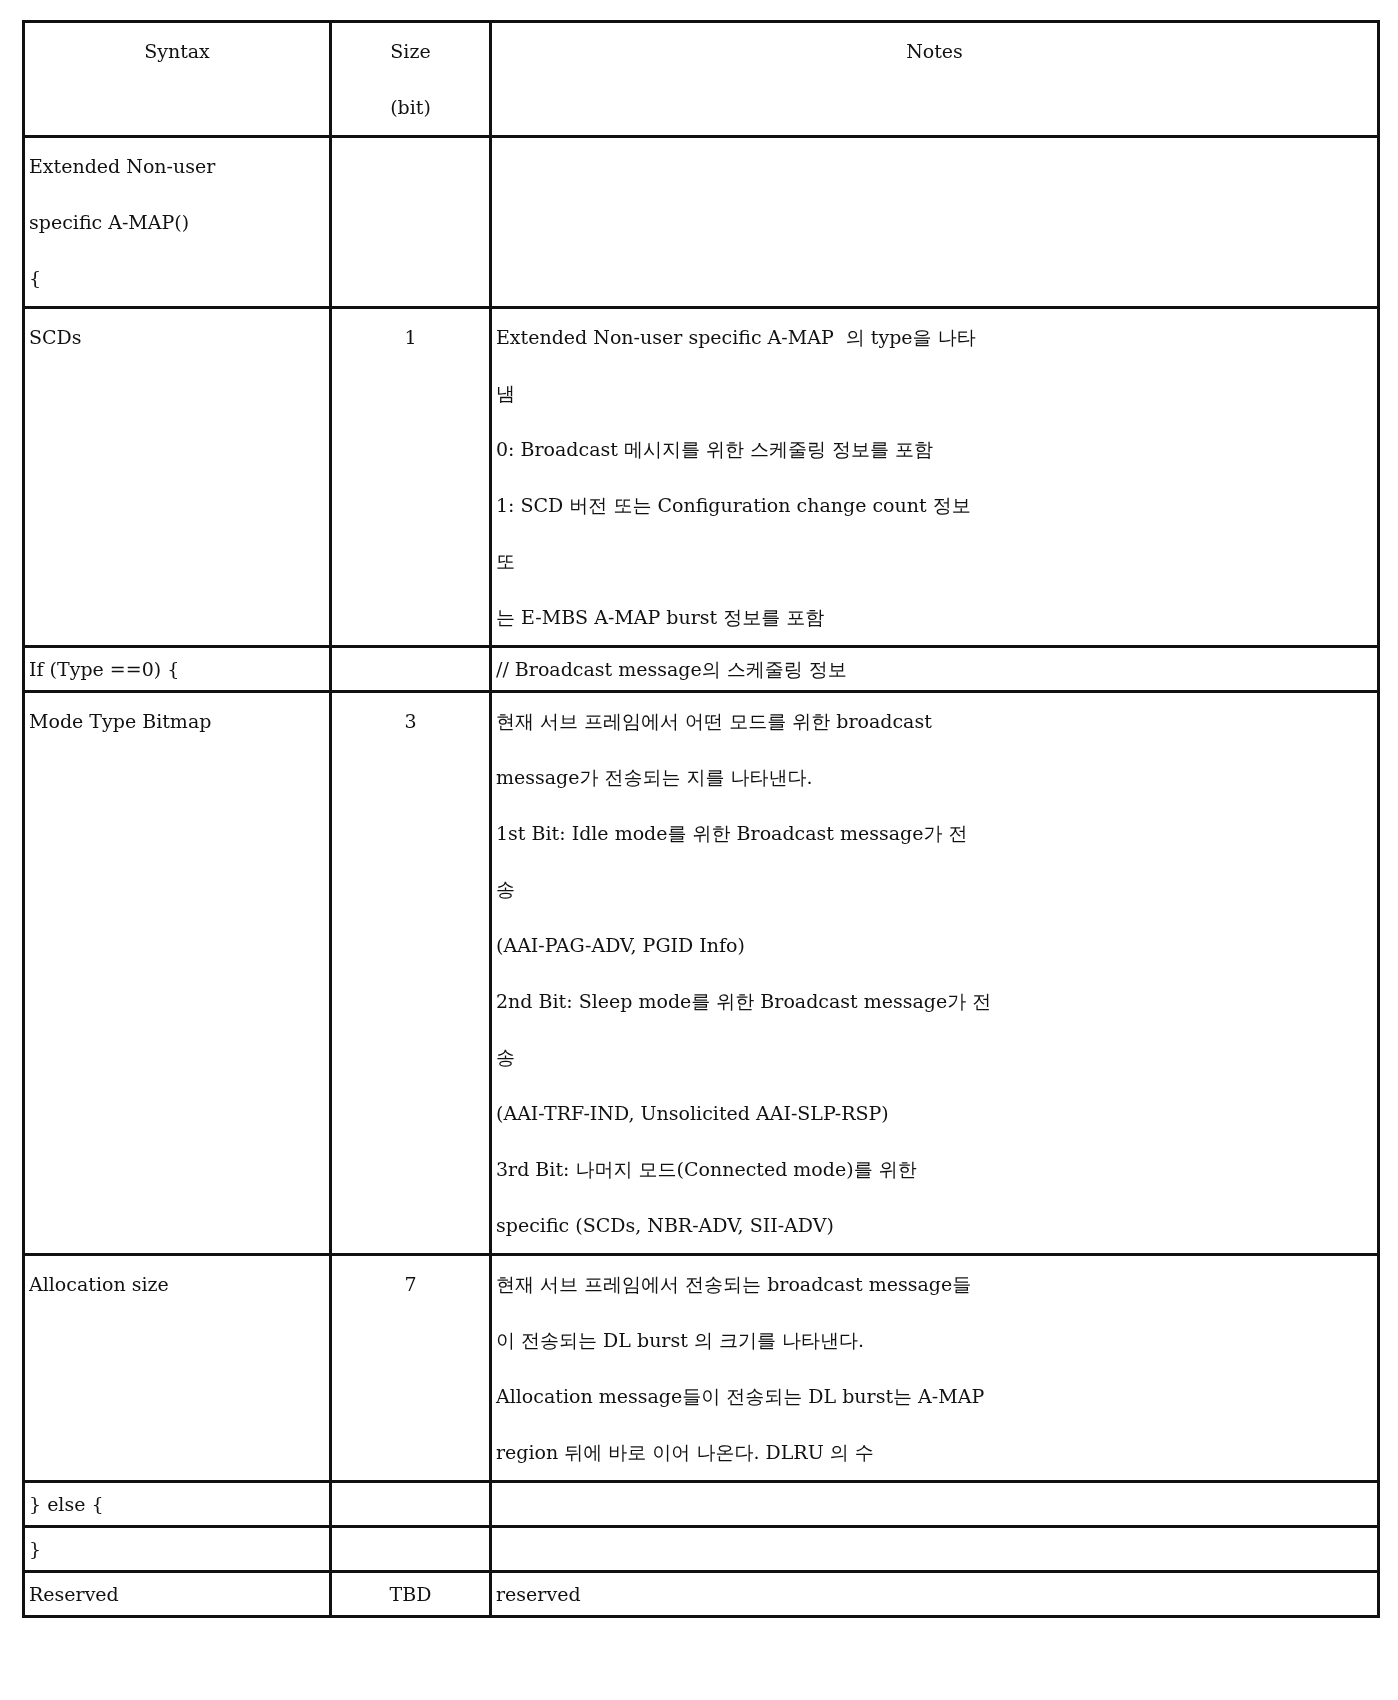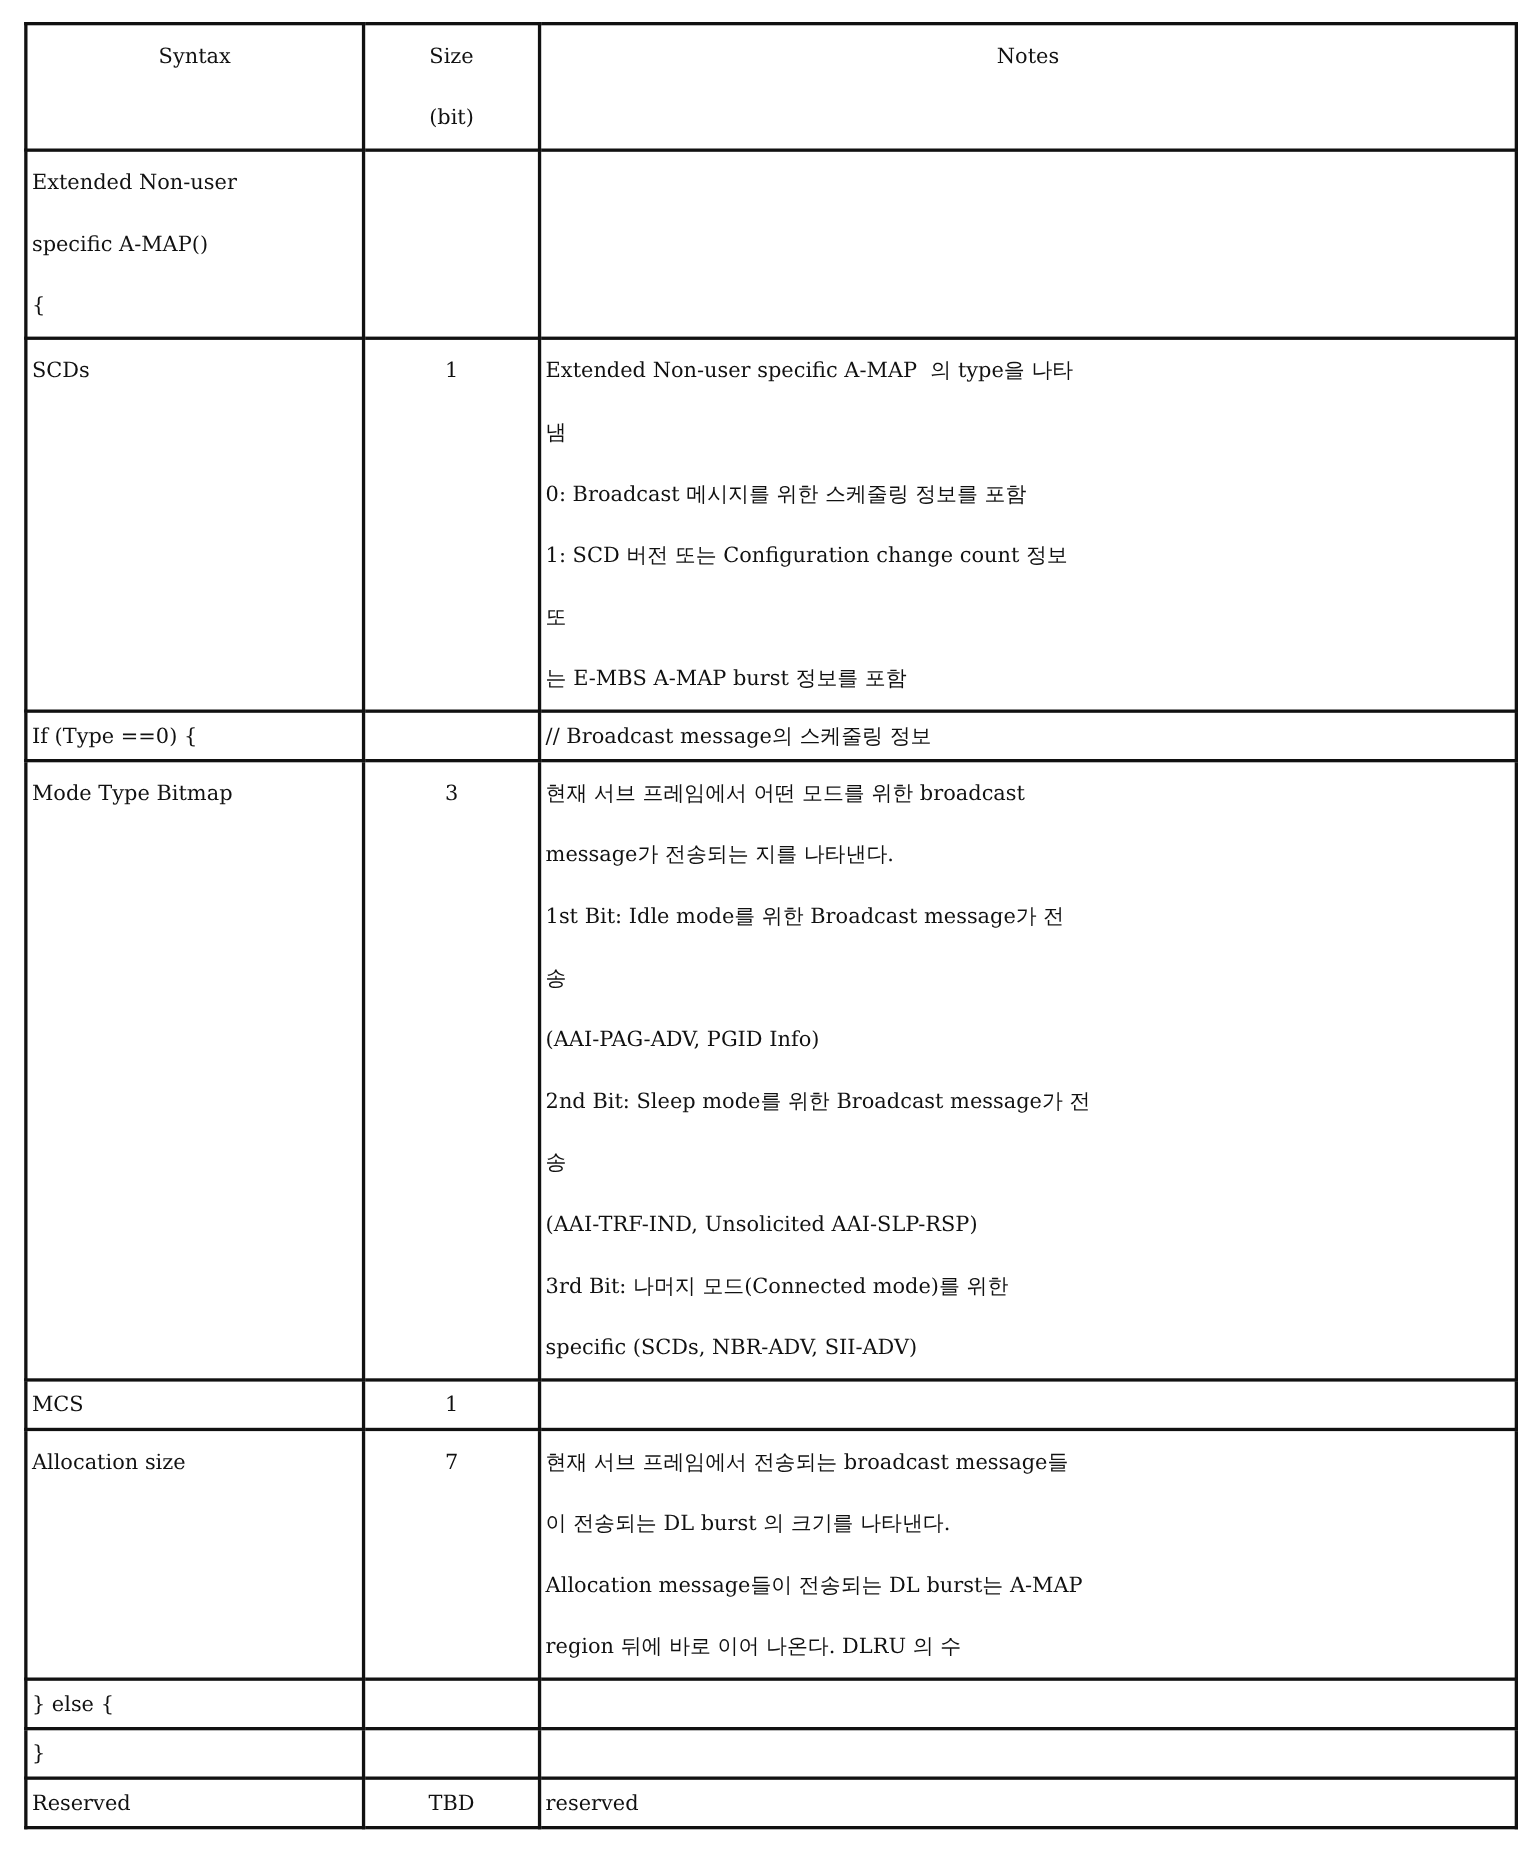--- a/index.html
+++ b/index.html
@@ -80,27 +80,20 @@
           <span class="line">1st Bit: Idle mode를 위한 Broadcast message가 전</span>
           <span class="line">송</span>
           <span class="line">(AAI-PAG-ADV, PGID Info)</span>
           <span class="line">2nd Bit: Sleep mode를 위한 Broadcast message가 전</span>
           <span class="line">송</span>
           <span class="line">(AAI-TRF-IND, Unsolicited AAI-SLP-RSP)</span>
           <span class="line">3rd Bit: 나머지 모드(Connected mode)를 위한</span>
           <span class="line">specific (SCDs, NBR-ADV, SII-ADV)</span>
         </td>
       </tr>
-      <tr class="compact">
-        <td>
-          <span class="line">MCS</span>
-        </td>
-        <td class="size"><span class="">1</span></td>
-        <td></td>
-      </tr>
       <tr>
         <td>
           <span class="line u">Allocation size</span>
         </td>
         <td class="size"><span class="u">7</span></td>
         <td>
           <span class="line u">현재 서브 프레임에서 전송되는 broadcast message들</span>
           <span class="line u">이 전송되는 DL burst 의 크기를 나타낸다.</span>
           <span class="line u">Allocation message들이 전송되는 DL burst는 A-MAP</span>
           <span class="line u">region 뒤에 바로 이어 나온다. DLRU 의 수</span>

